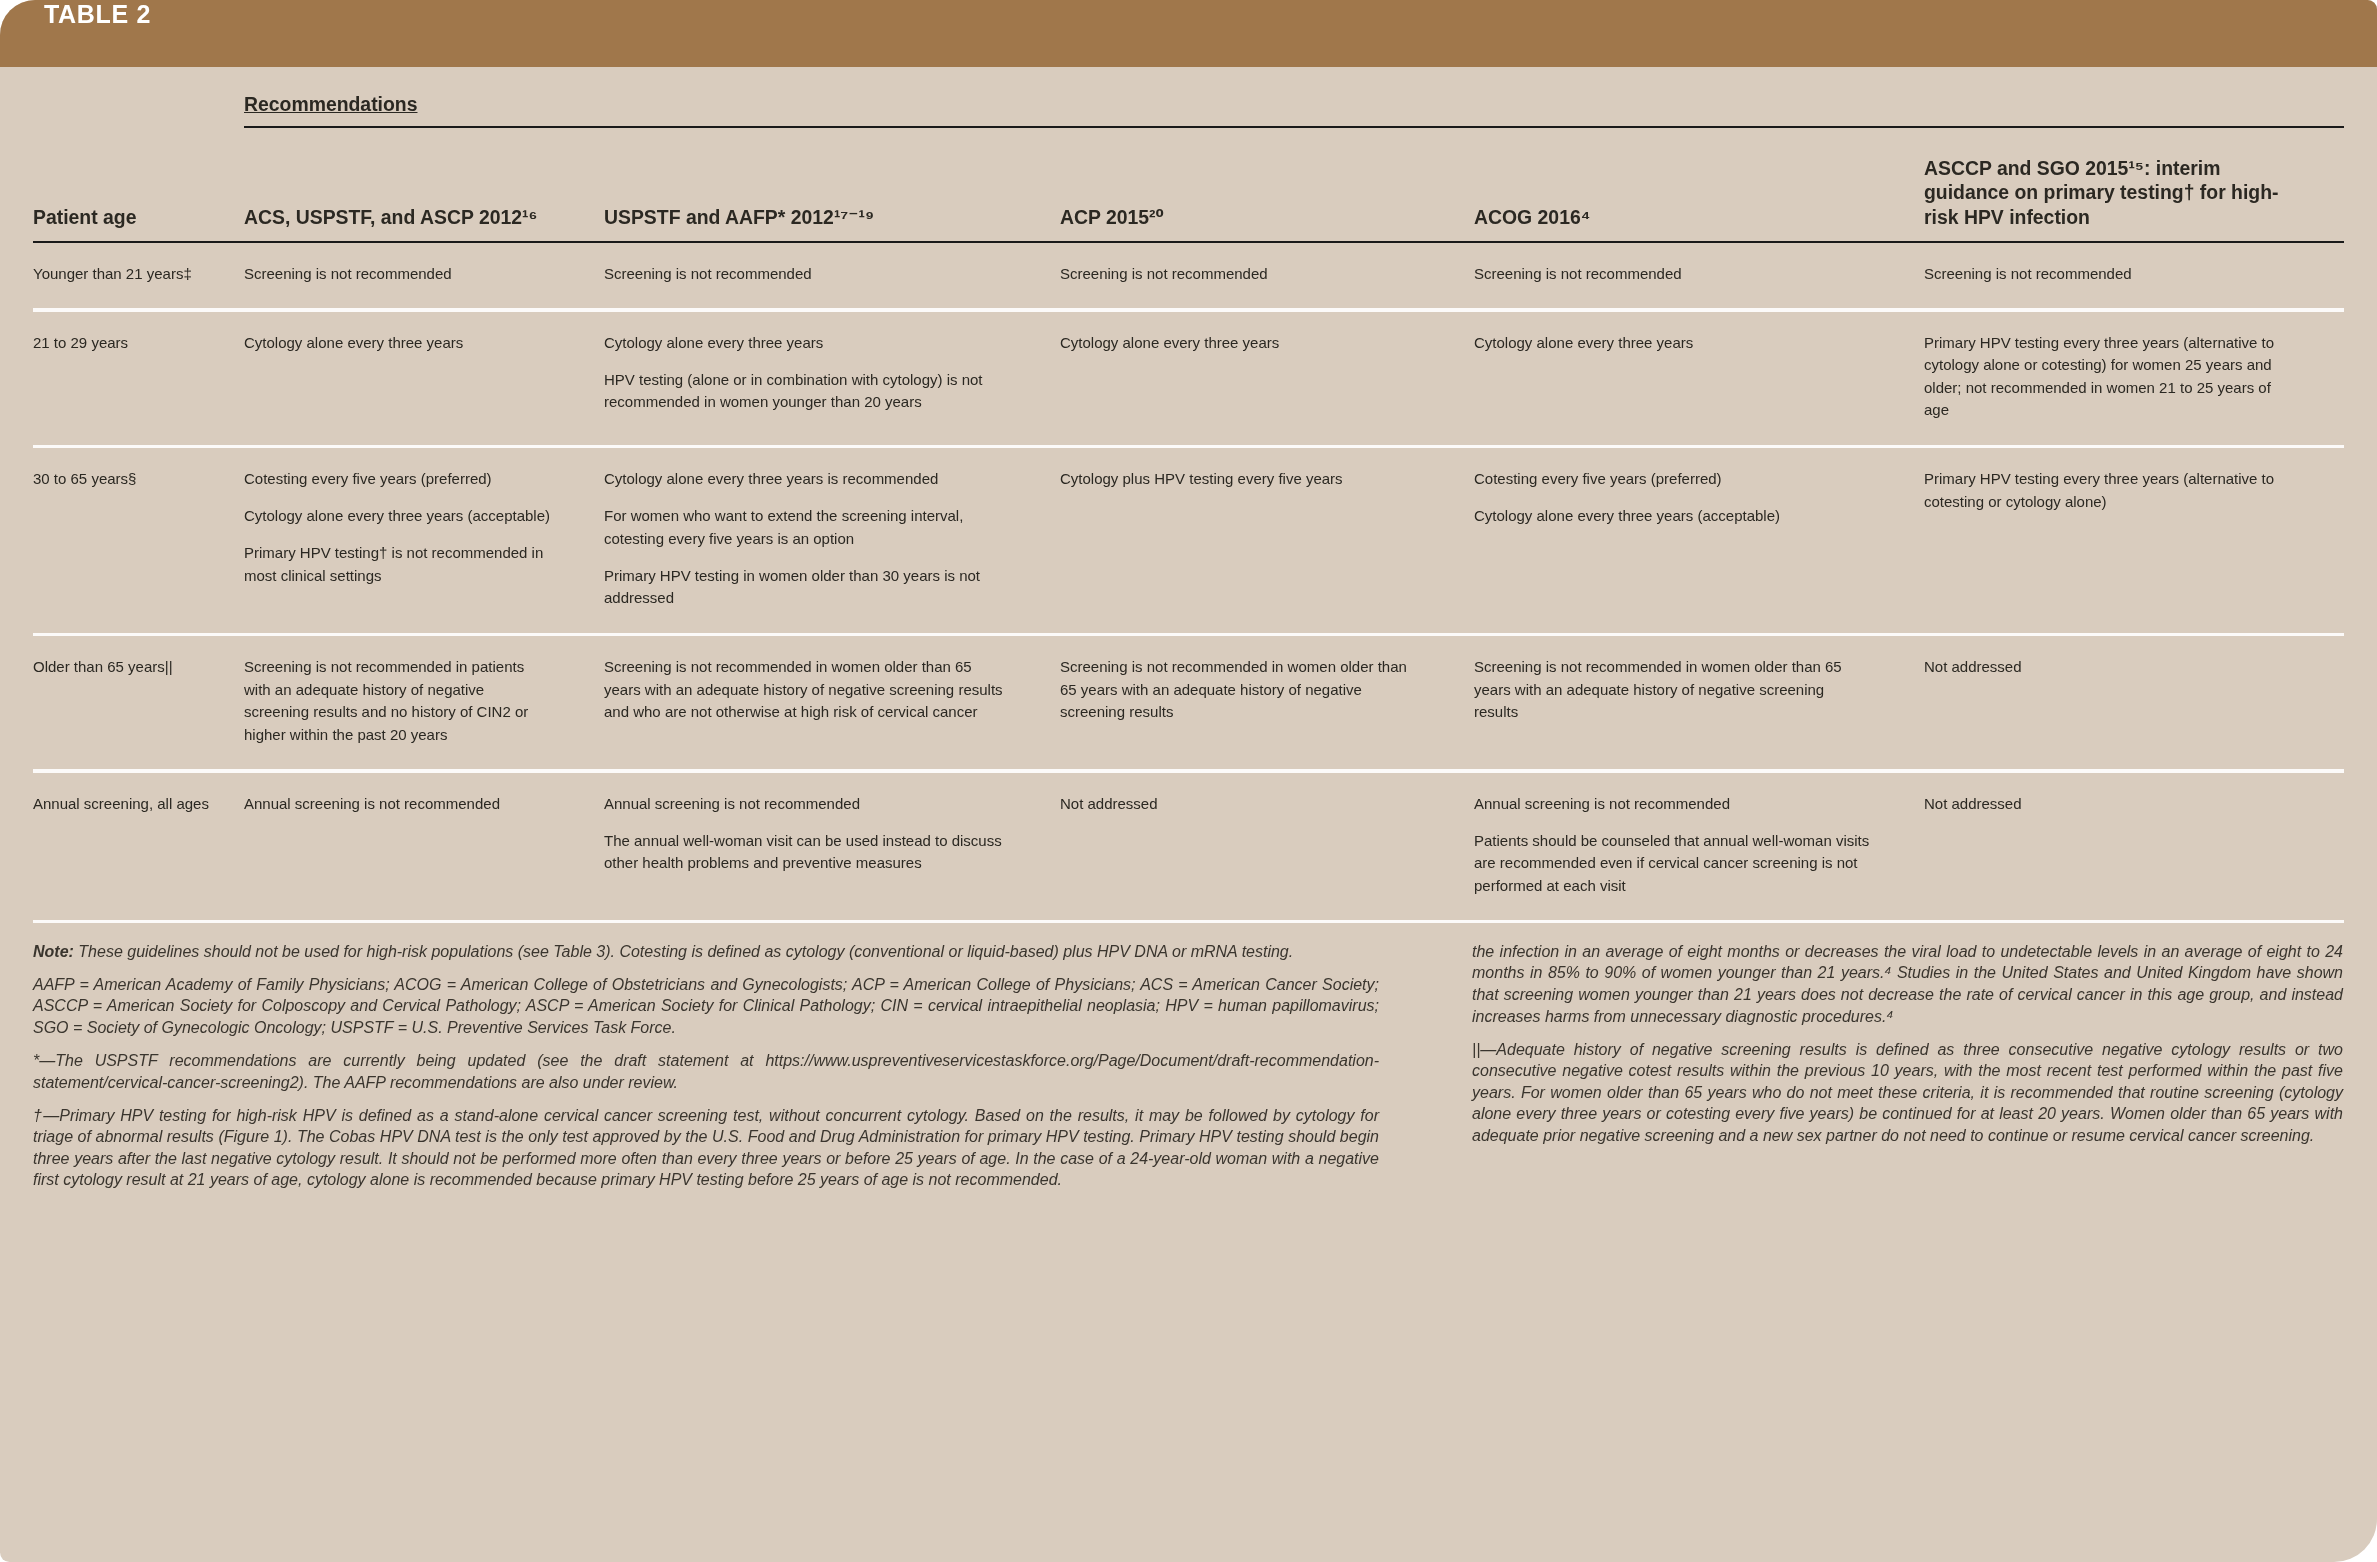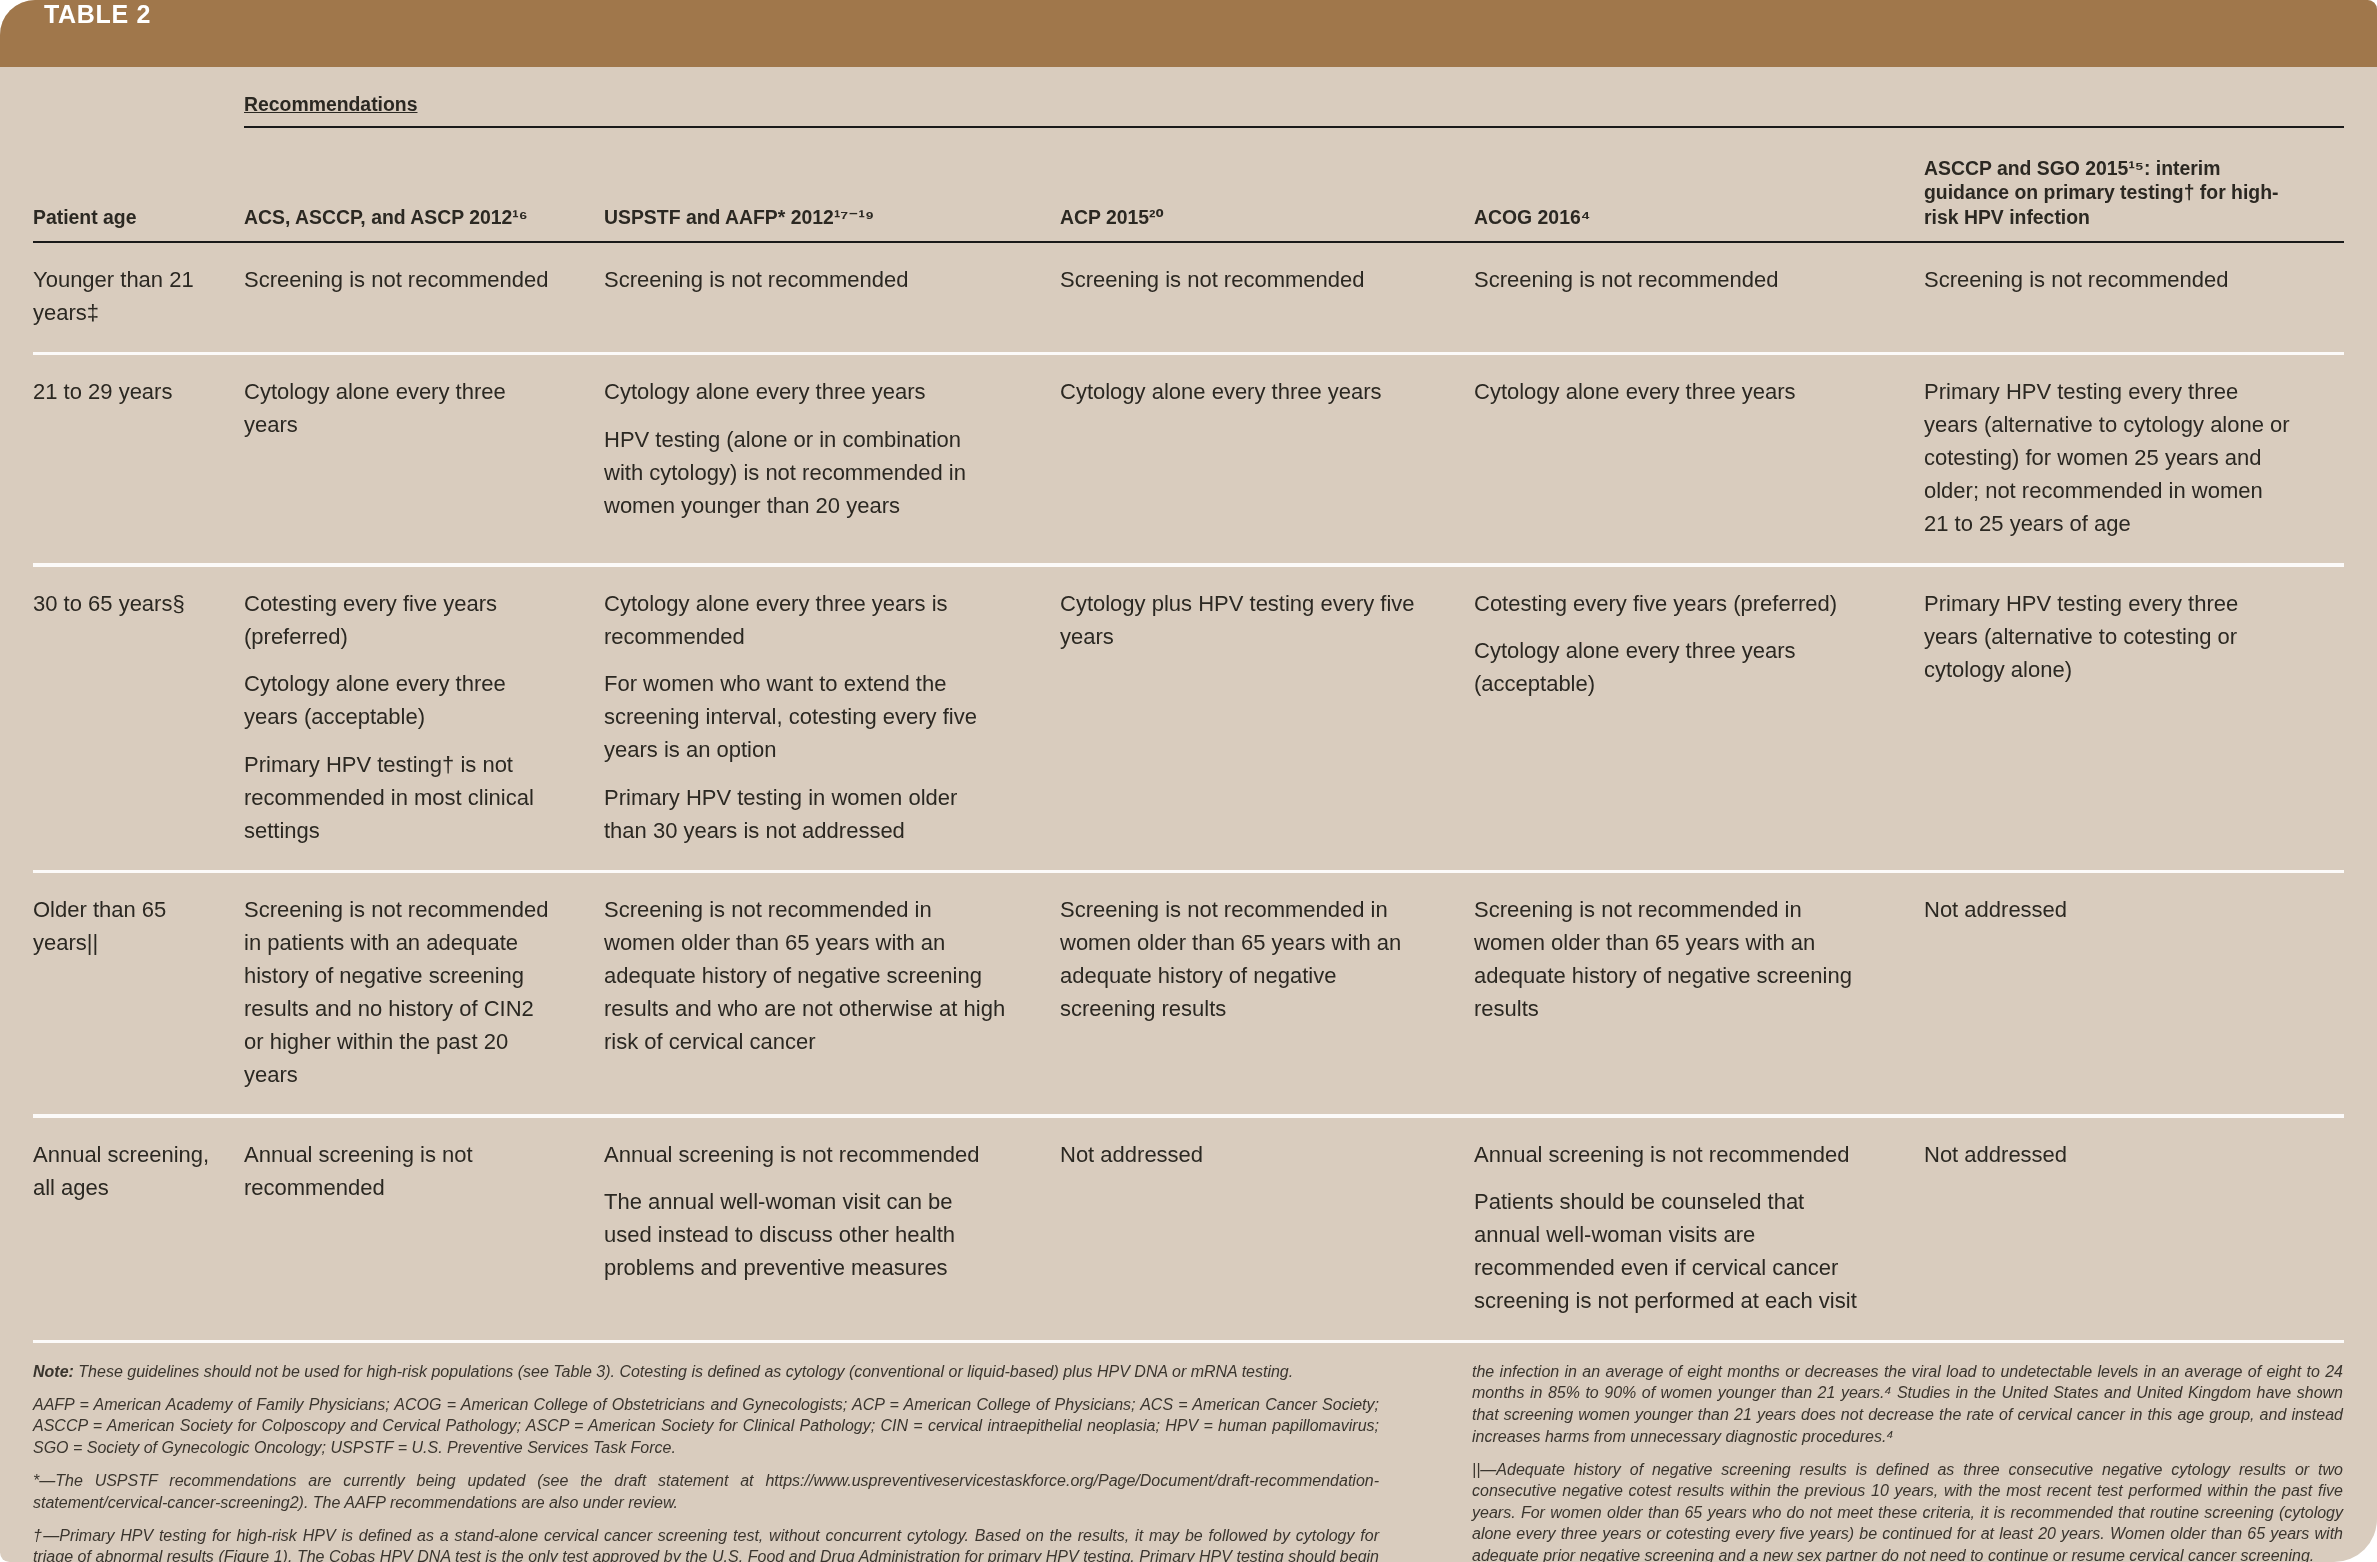--- a/index.html
+++ b/index.html
@@ -53,21 +53,21 @@
     align-items:end;
     padding-top:28px;padding-bottom:12px;
     border-bottom:2.7px solid var(--rule);
   }
   .col-head{
     font-size:19.4px;font-weight:bold;line-height:1.25;
     padding-right:40px;
   }
   .tbl-row{padding:20px 0 23px;}
   .cell{
-    font-size:22px;line-height:1.5;padding-right:54px;
+    font-size:15px;line-height:1.5;padding-right:54px;
   }
   .cell p{margin:0 0 14.7px;}
   .cell p:last-child{margin-bottom:0;}
   .age-cell{padding-right:13.4px;}
   .row-sep{height:3.3px;background:var(--separator);opacity:.9;}
   .footnotes{
     display:grid;grid-template-columns:1346px 871px;column-gap:93px;
     padding:17.4px 0 20px;
     color:var(--footnote-text);
   }
@@ -86,21 +86,21 @@
   <div class="bar">
     <span class="tbl-label">TABLE 2</span>
   </div>
   <div class="content">
 
     <div class="rec-label">Recommendations</div>
     <div class="rec-rule"></div>
 
     <div class="grid head-grid">
       <div class="col-head">Patient age</div>
-      <div class="col-head">ACS, ASCCP, and ASCP 2012¹⁶</div>
+      <div class="col-head">ACS, USPSTF, and ASCP 2012¹⁶</div>
       <div class="col-head">USPSTF and AAFP* 2012¹⁷⁻¹⁹</div>
       <div class="col-head">ACP 2015²⁰</div>
       <div class="col-head">ACOG 2016⁴</div>
       <div class="col-head">ASCCP and SGO 2015¹⁵: interim guidance on primary testing† for high-risk HPV infection</div>
     </div>
 
     <div>
         <div class="grid tbl-row">
           <div class="cell age-cell">
             <p>Younger than 21 years‡</p>

